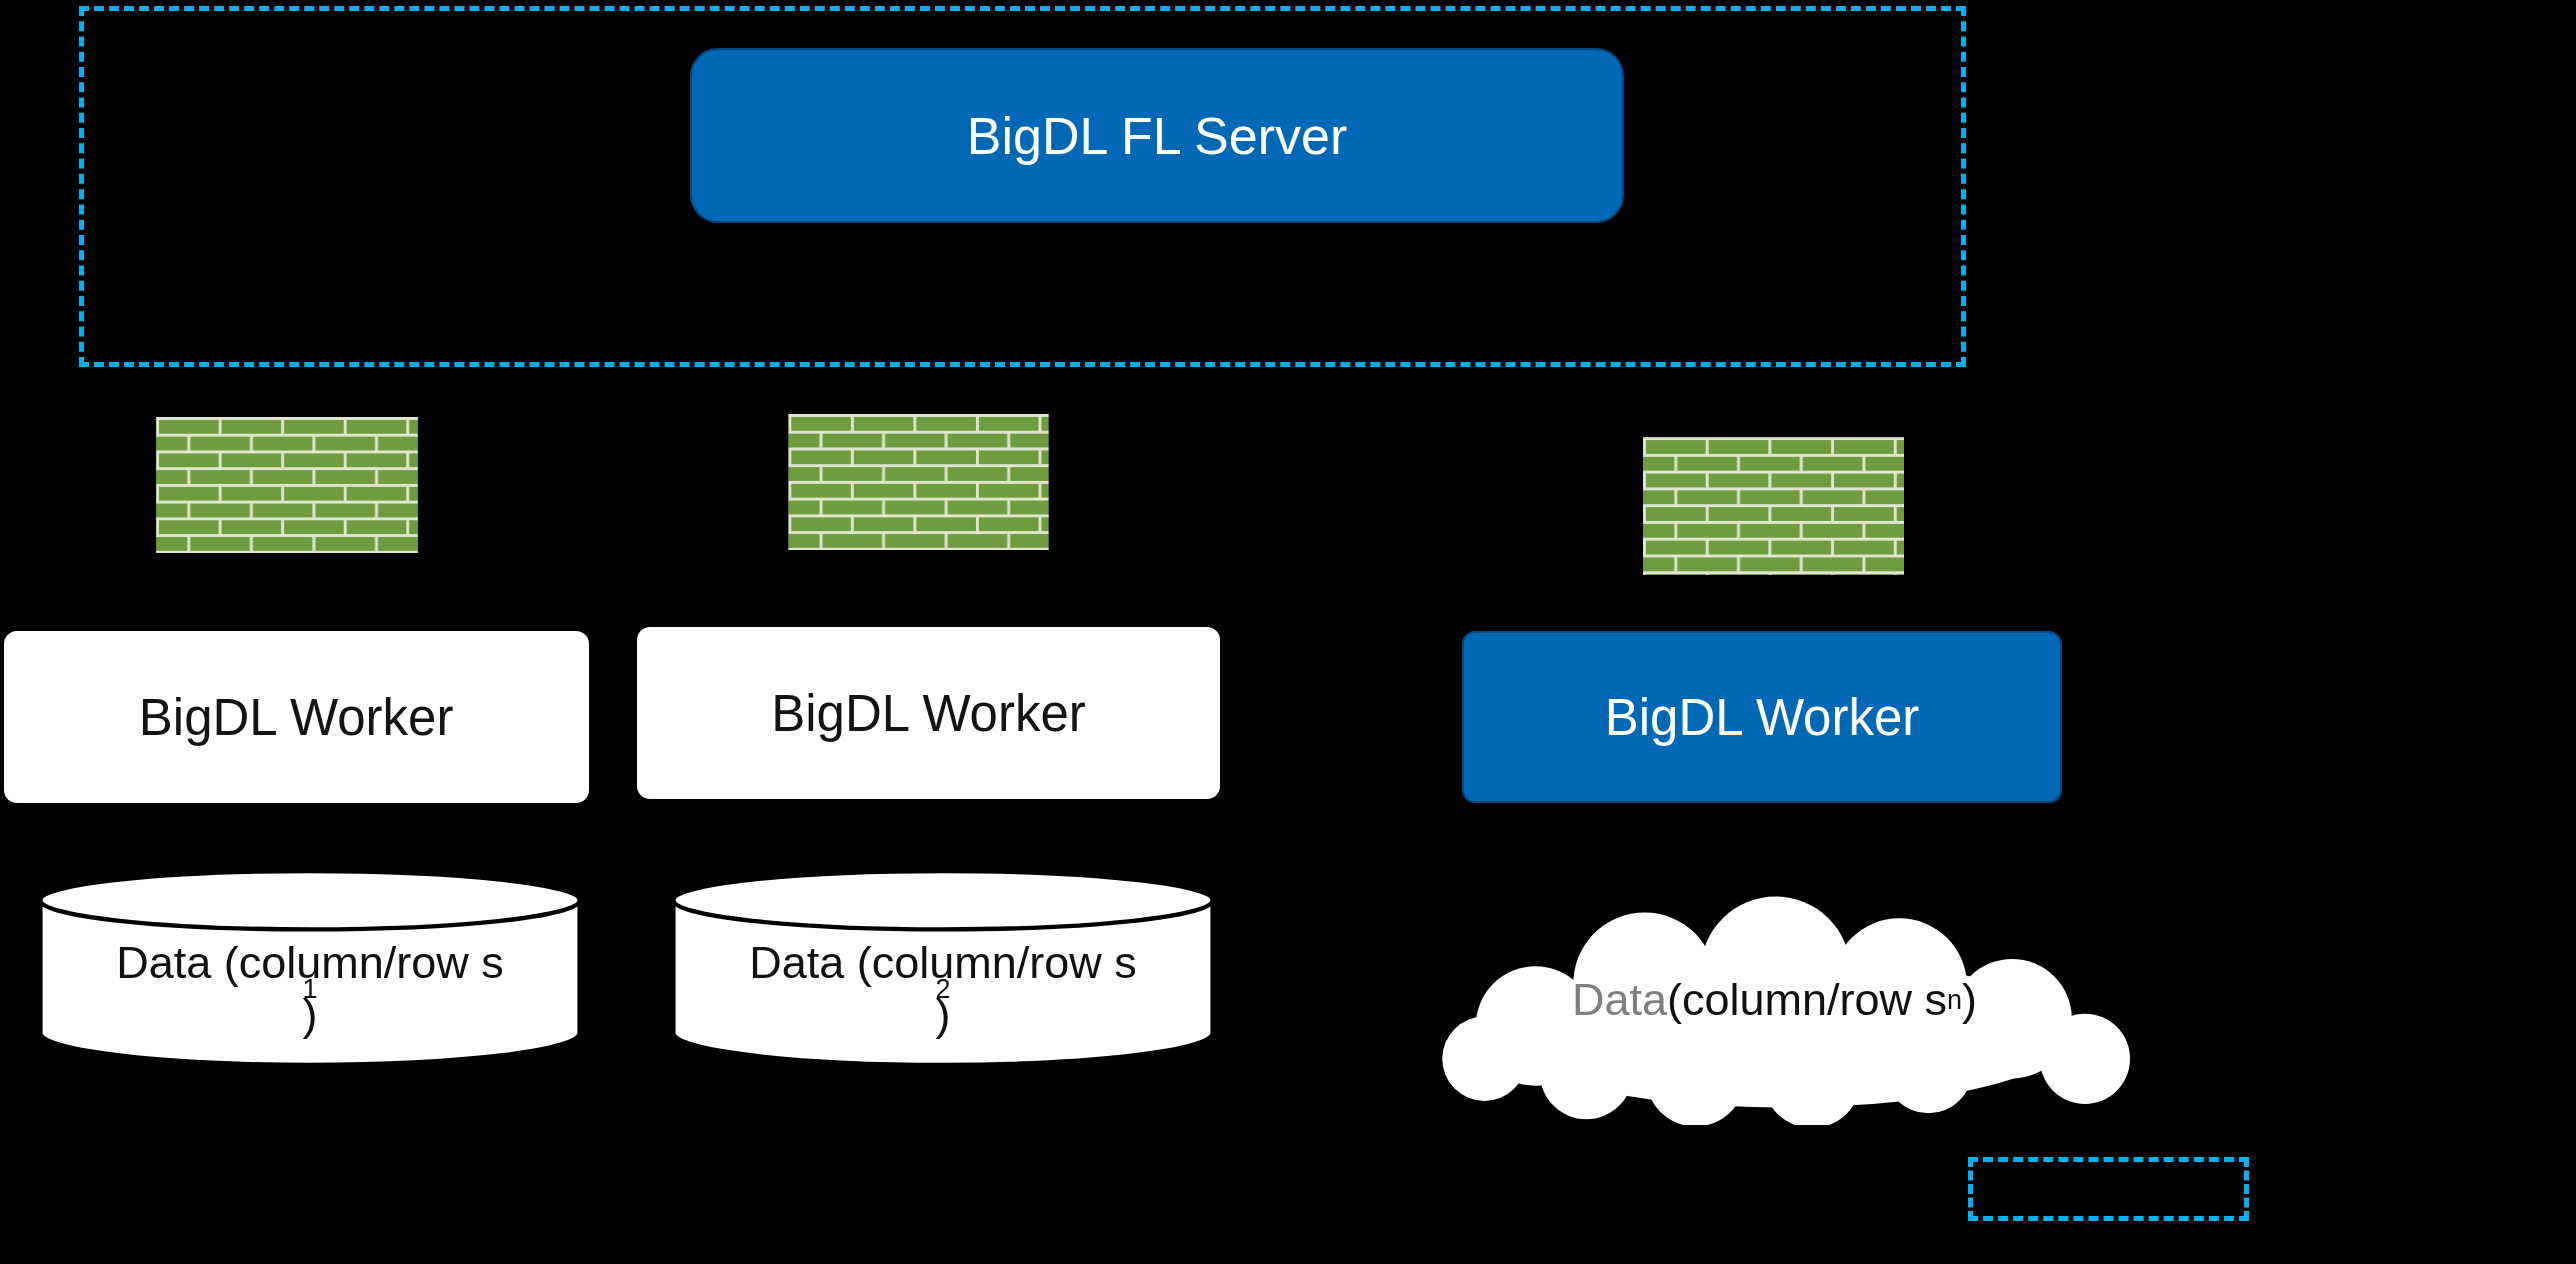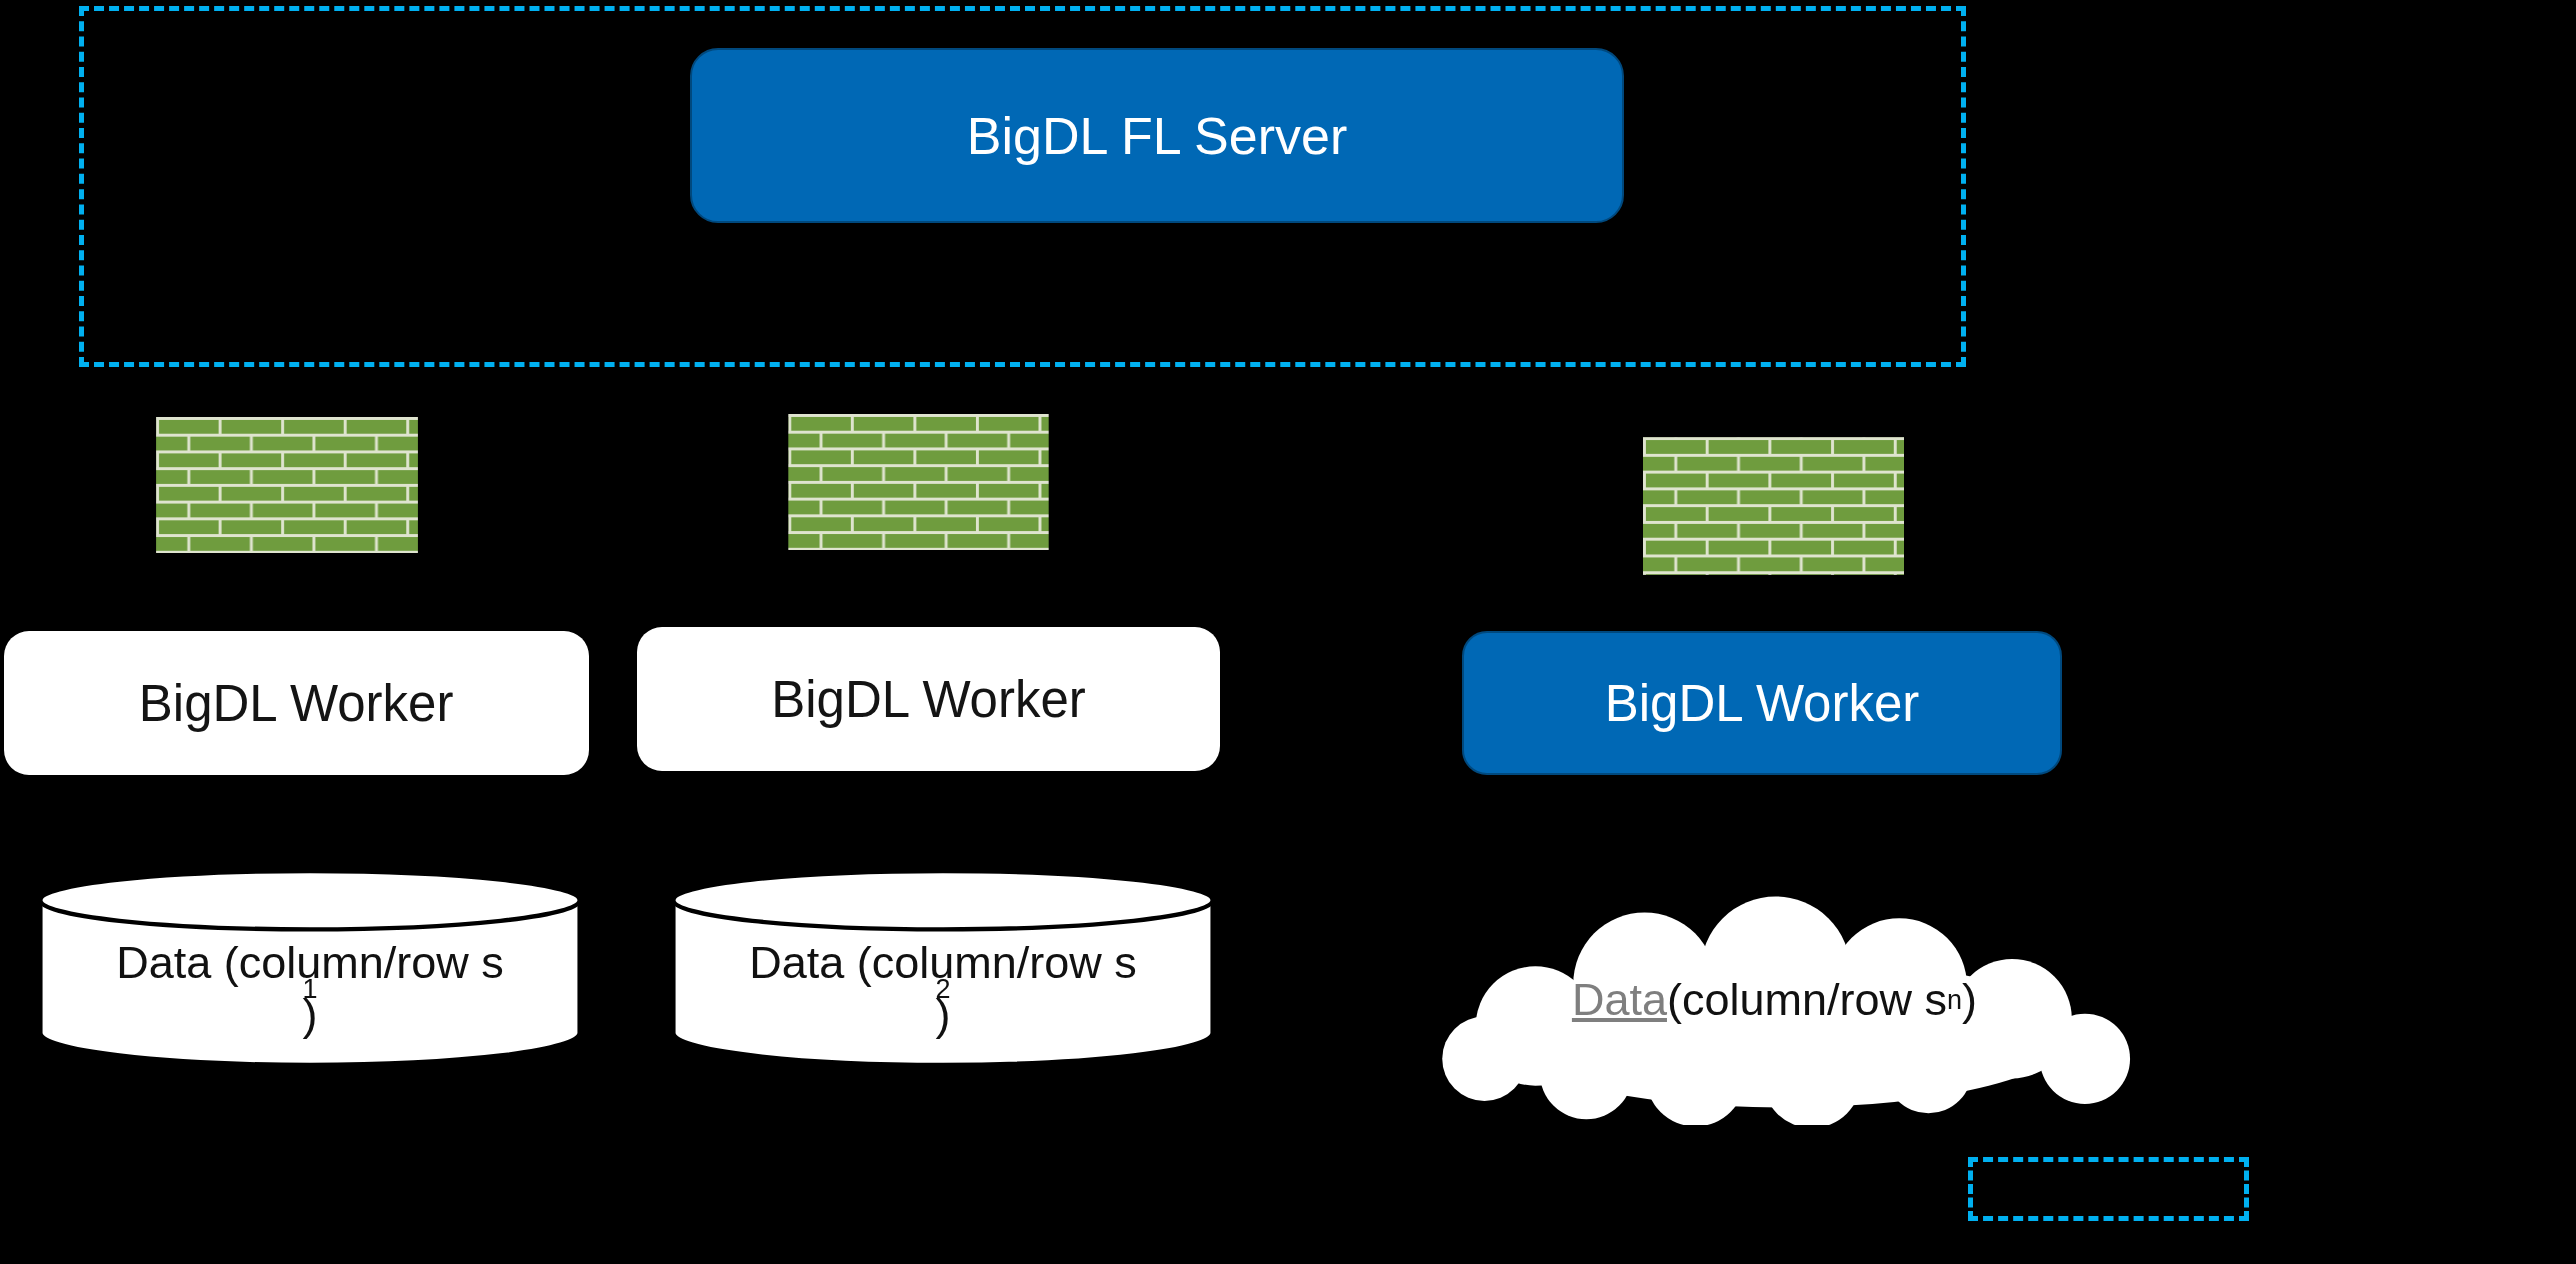--- a/index.html
+++ b/index.html
@@ -40,23 +40,23 @@
   .server-box {
     left: 690px; top: 48px;
     width: 934px; height: 175px;
     background: #0068b5;
     border: 2.2px solid #00497e;
     border-radius: 28px;
     color: #ffffff;
     font-size: 52px;
   }
   .worker {
-    height: 144px;
+    height: 172px;
     background: #ffffff;
-    border-radius: 25px;
+    border-radius: 13px;
     color: #141414;
     font-size: 51px;
   }
   .worker-1 { left: 3.6px;    top: 631px; width: 585px; }
   .worker-2 { left: 637px;  top: 627px; width: 583px; }
   .worker-3 {
     left: 1462px; top: 631px; width: 600px;
     background: #0068b5;
     border: 2.2px solid #00497e;
     color: #ffffff;
@@ -97,21 +97,21 @@
     width: 100%; height: 100%;
     display: flex;
     align-items: center;
     justify-content: center;
     padding-bottom: 20.4px;
     box-sizing: border-box;
     color: #111111;
     font-size: 45px;
     white-space: nowrap;
   }
-  .gray-word { color: #7f7f7f; text-decoration: underline; }
+  .gray-word { color: #7f7f7f; }
 
   sub {
     font-size: 0.6em;
     line-height: 0;
   }
 </style>
 </head>
 <body>
 
 <div class="canvas">

